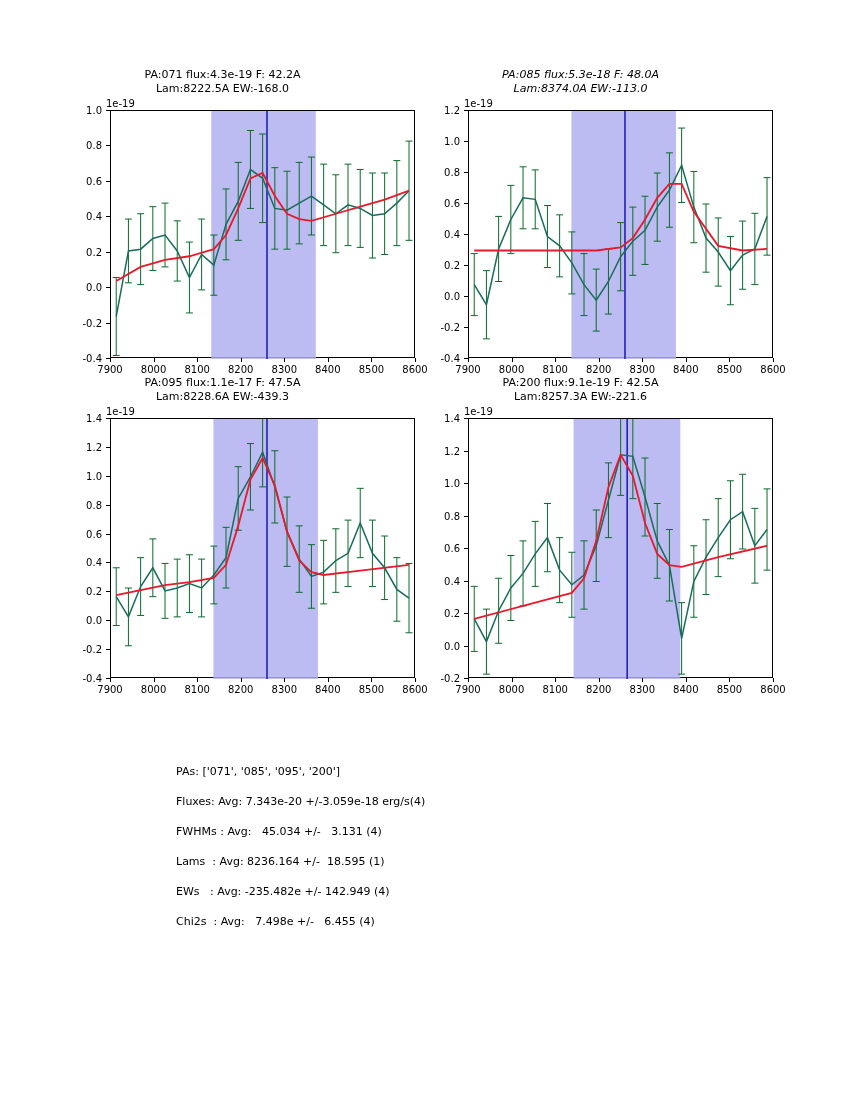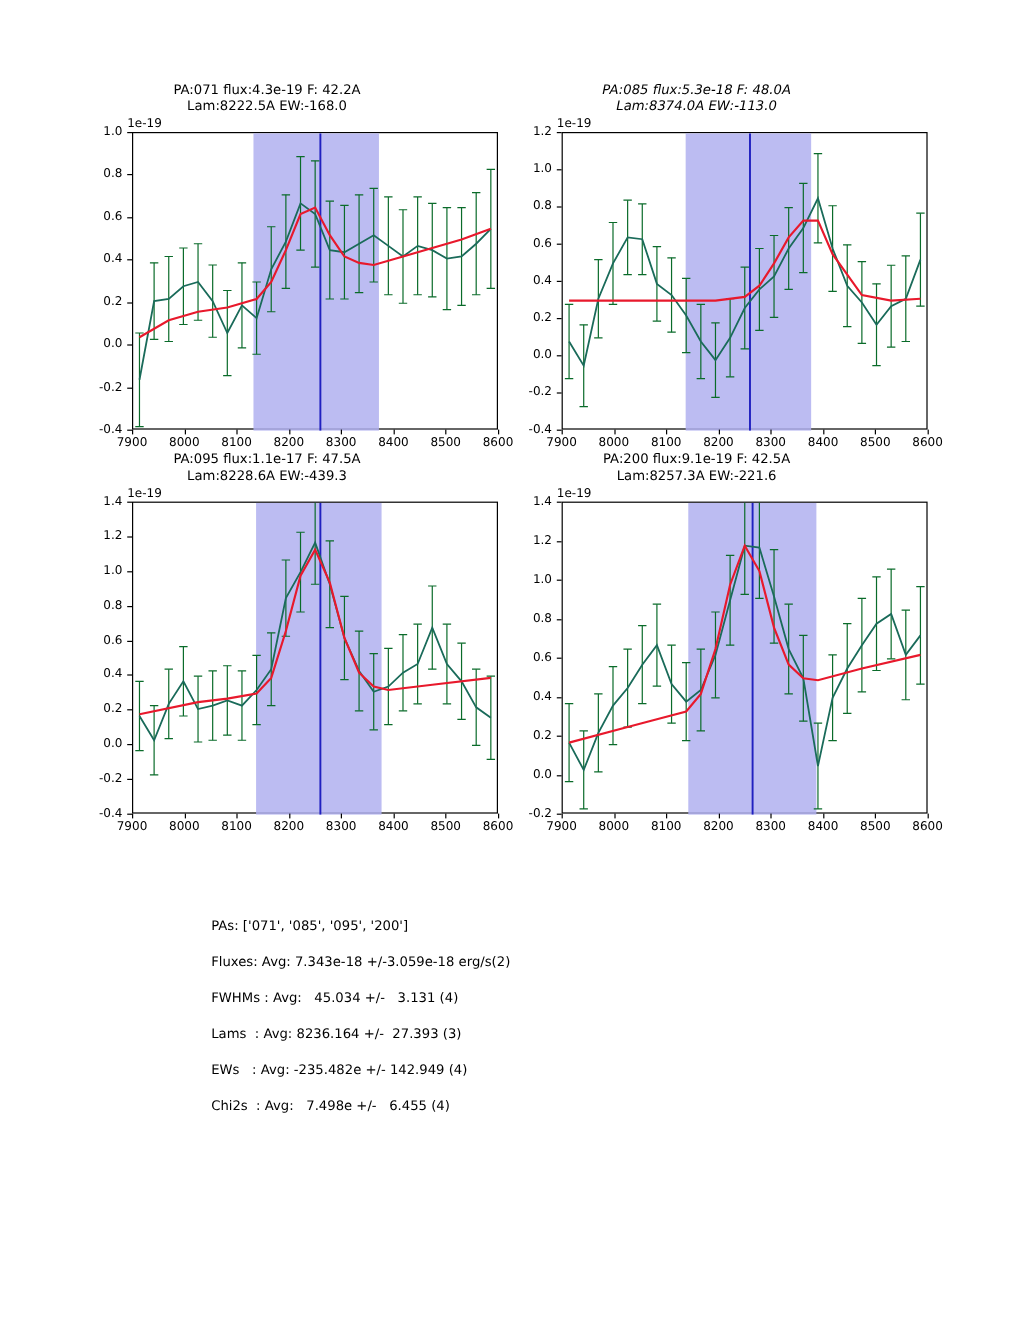--- a/index.html
+++ b/index.html
@@ -520,18 +520,18 @@
       <div class="tick-y" style="left: 60px; width: 32px; top: 107px;">1.0</div>
       <div class="tickmark-y" style="left: 96px; top: 74.5px; width: 4px;"></div>
       <div class="tick-y" style="left: 60px; width: 32px; top: 74.5px;">1.2</div>
       <div class="tickmark-y" style="left: 96px; top: 42px; width: 4px;"></div>
       <div class="tick-y" style="left: 60px; width: 32px; top: 42px;">1.4</div>
     </div>
   </div>
 
 <div class="summary">
   <div>PAs: ['071', '085', '095', '200']</div>
-  <div>Fluxes: Avg: 7.343e-18 +/-3.059e-18 erg/s(2)</div>
+  <div>Fluxes: Avg: 7.343e-20 +/-3.059e-18 erg/s(4)</div>
   <div>FWHMs : Avg:   45.034 +/-   3.131 (4)</div>
-  <div>Lams  : Avg: 8236.164 +/-  27.393 (3)</div>
+  <div>Lams  : Avg: 8236.164 +/-  18.595 (1)</div>
   <div>EWs   : Avg: -235.482e +/- 142.949 (4)</div>
   <div>Chi2s  : Avg:   7.498e +/-   6.455 (4)</div>
 </div>
 
 </body></html>

